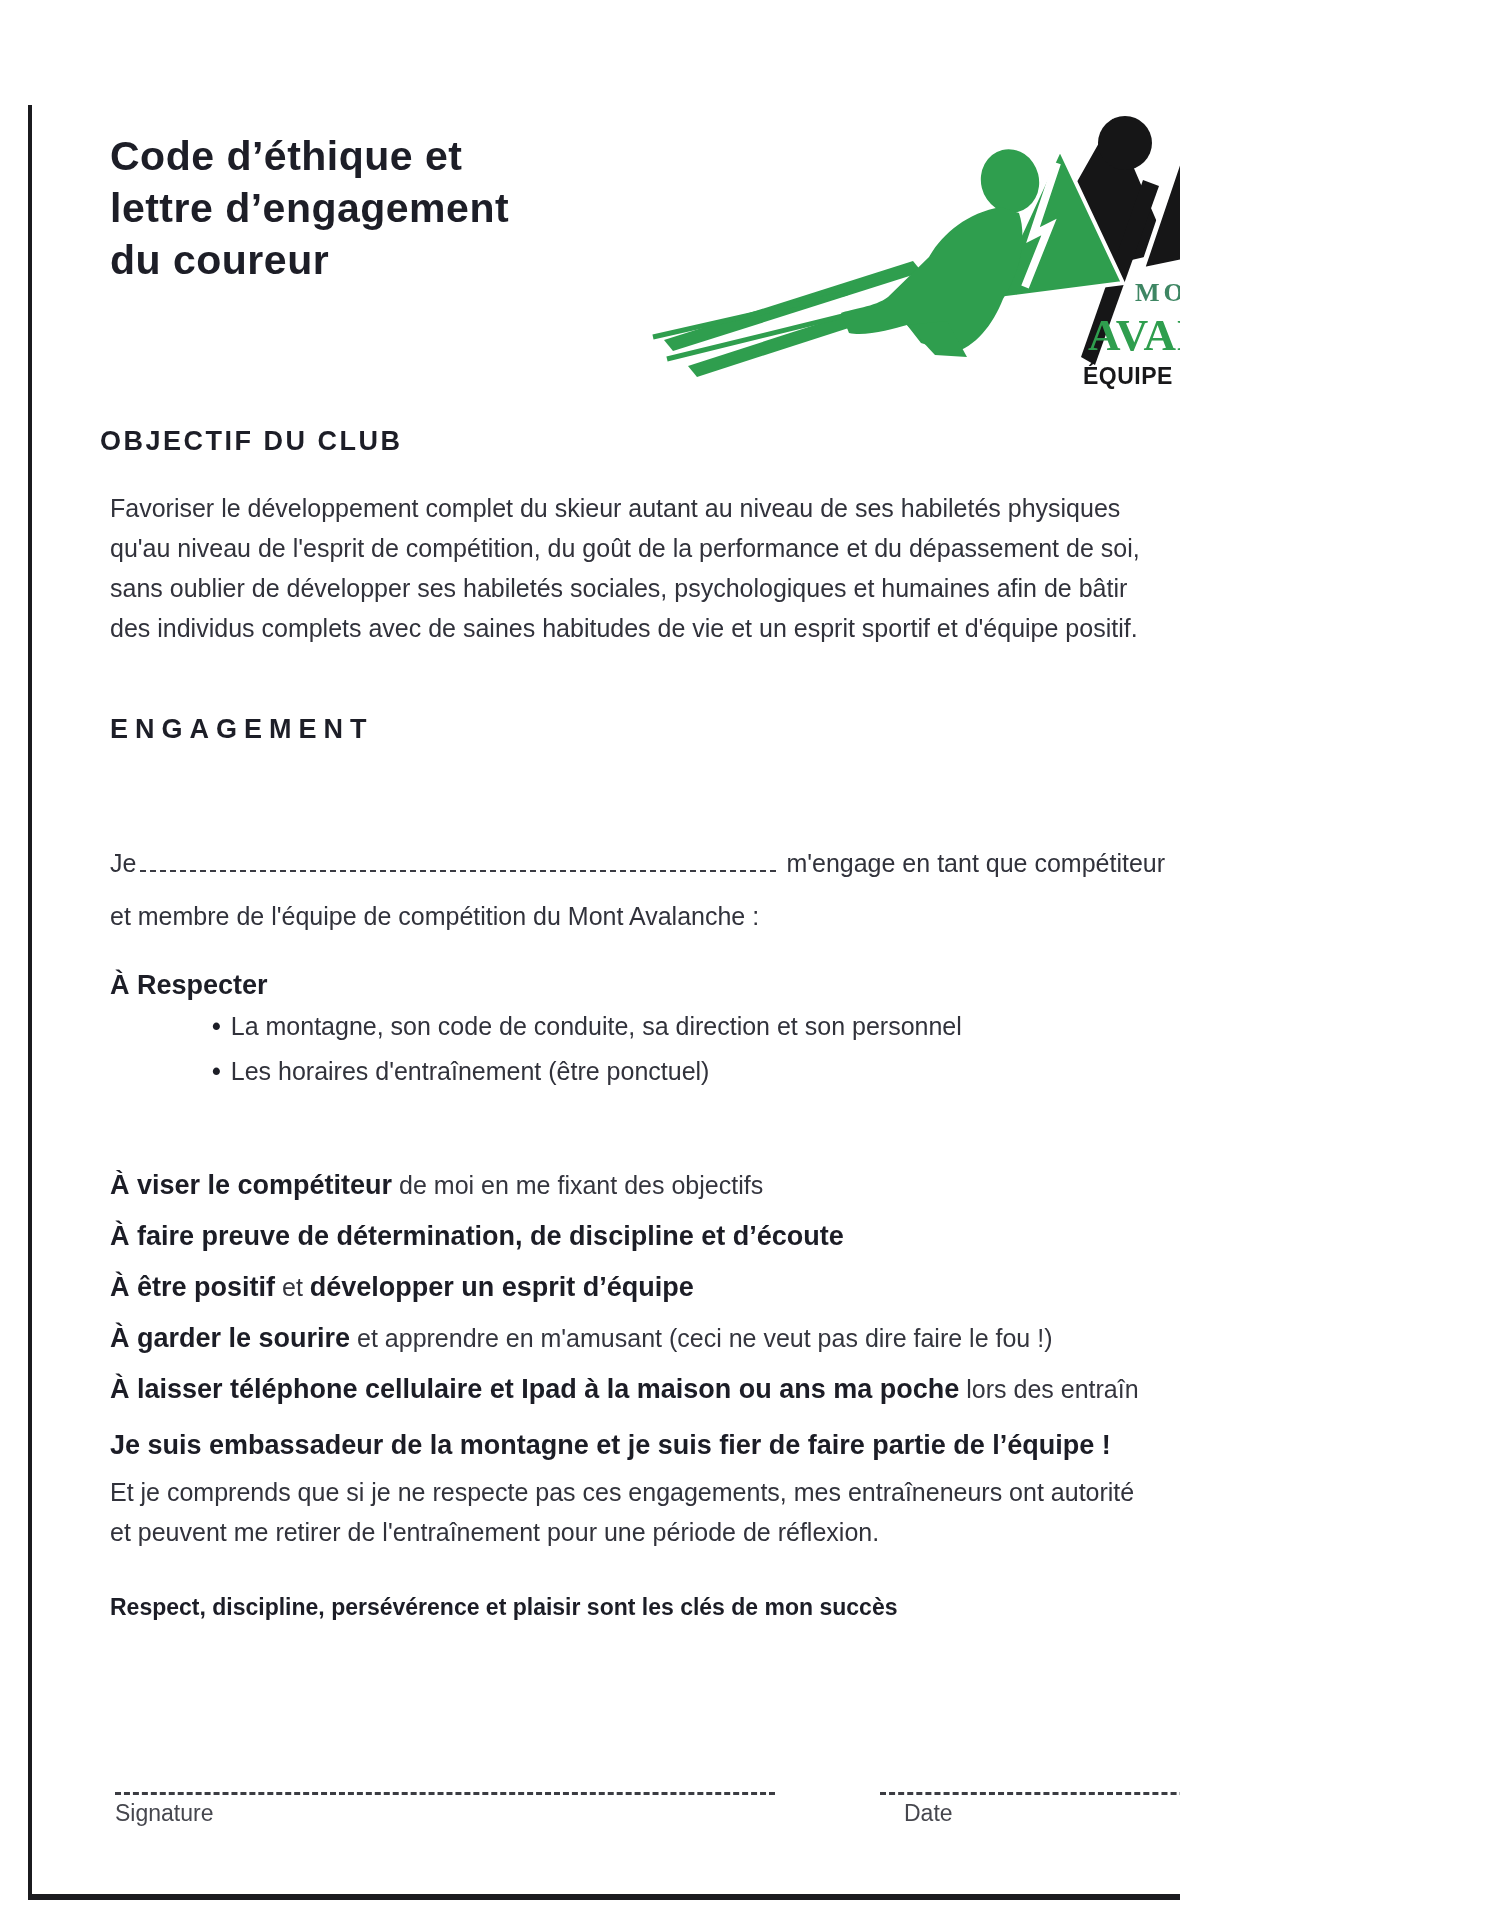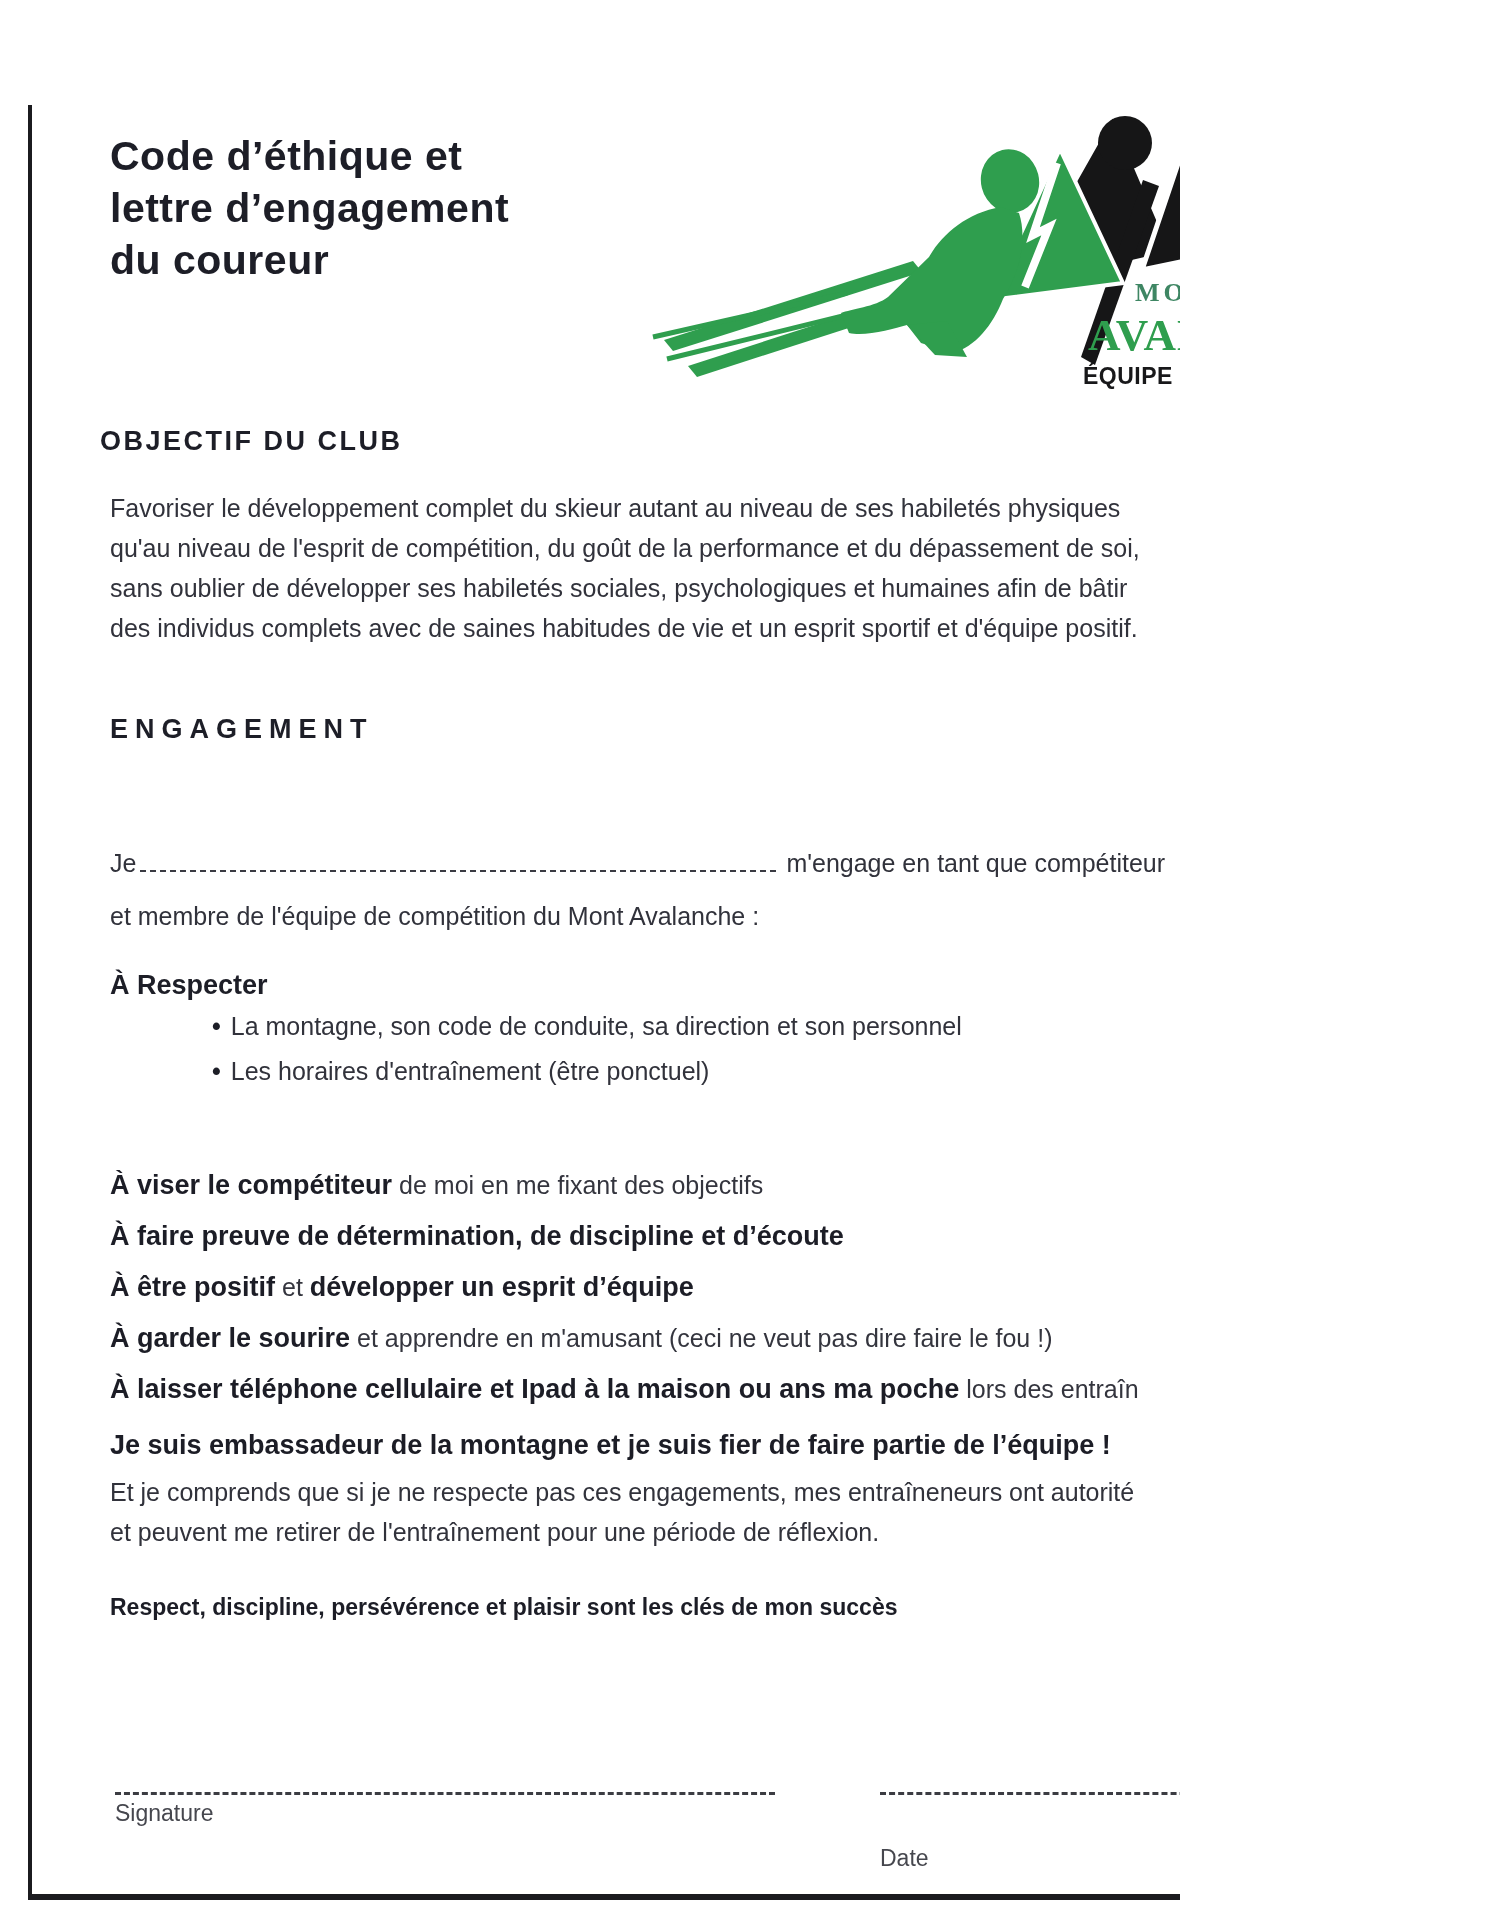--- a/index.html
+++ b/index.html
@@ -51,21 +51,21 @@
 
   .amb-bold{position:absolute;left:110px;top:1430px;font-size:27px;font-weight:700;color:#1c1d26;white-space:nowrap;}
   .amb-lines{position:absolute;left:110px;top:1472px;font-size:25px;line-height:40px;color:#31323b;white-space:nowrap;}
   .closing{position:absolute;left:110px;top:1594px;font-size:23px;font-weight:700;color:#1c1d26;white-space:nowrap;}
 
   .sig-line{position:absolute;top:1782px;height:10px;border-bottom:3px dashed #3b3c42;}
   .sig-line.signature{left:115px;width:660px;}
   .sig-line.date{left:880px;width:460px;}
   .sig-label{position:absolute;top:1800px;font-size:23px;color:#46474e;}
   .sig-label.signature{left:115px;}
-  .sig-label.date{left:880px;margin-top:45px;}
+  .sig-label.date{left:904px;}
 </style>
 </head>
 <body>
 
 <div class="page">
 
   <div class="border-left"></div>
   <div class="border-bottom"></div>
 
   <div class="doc-title">

